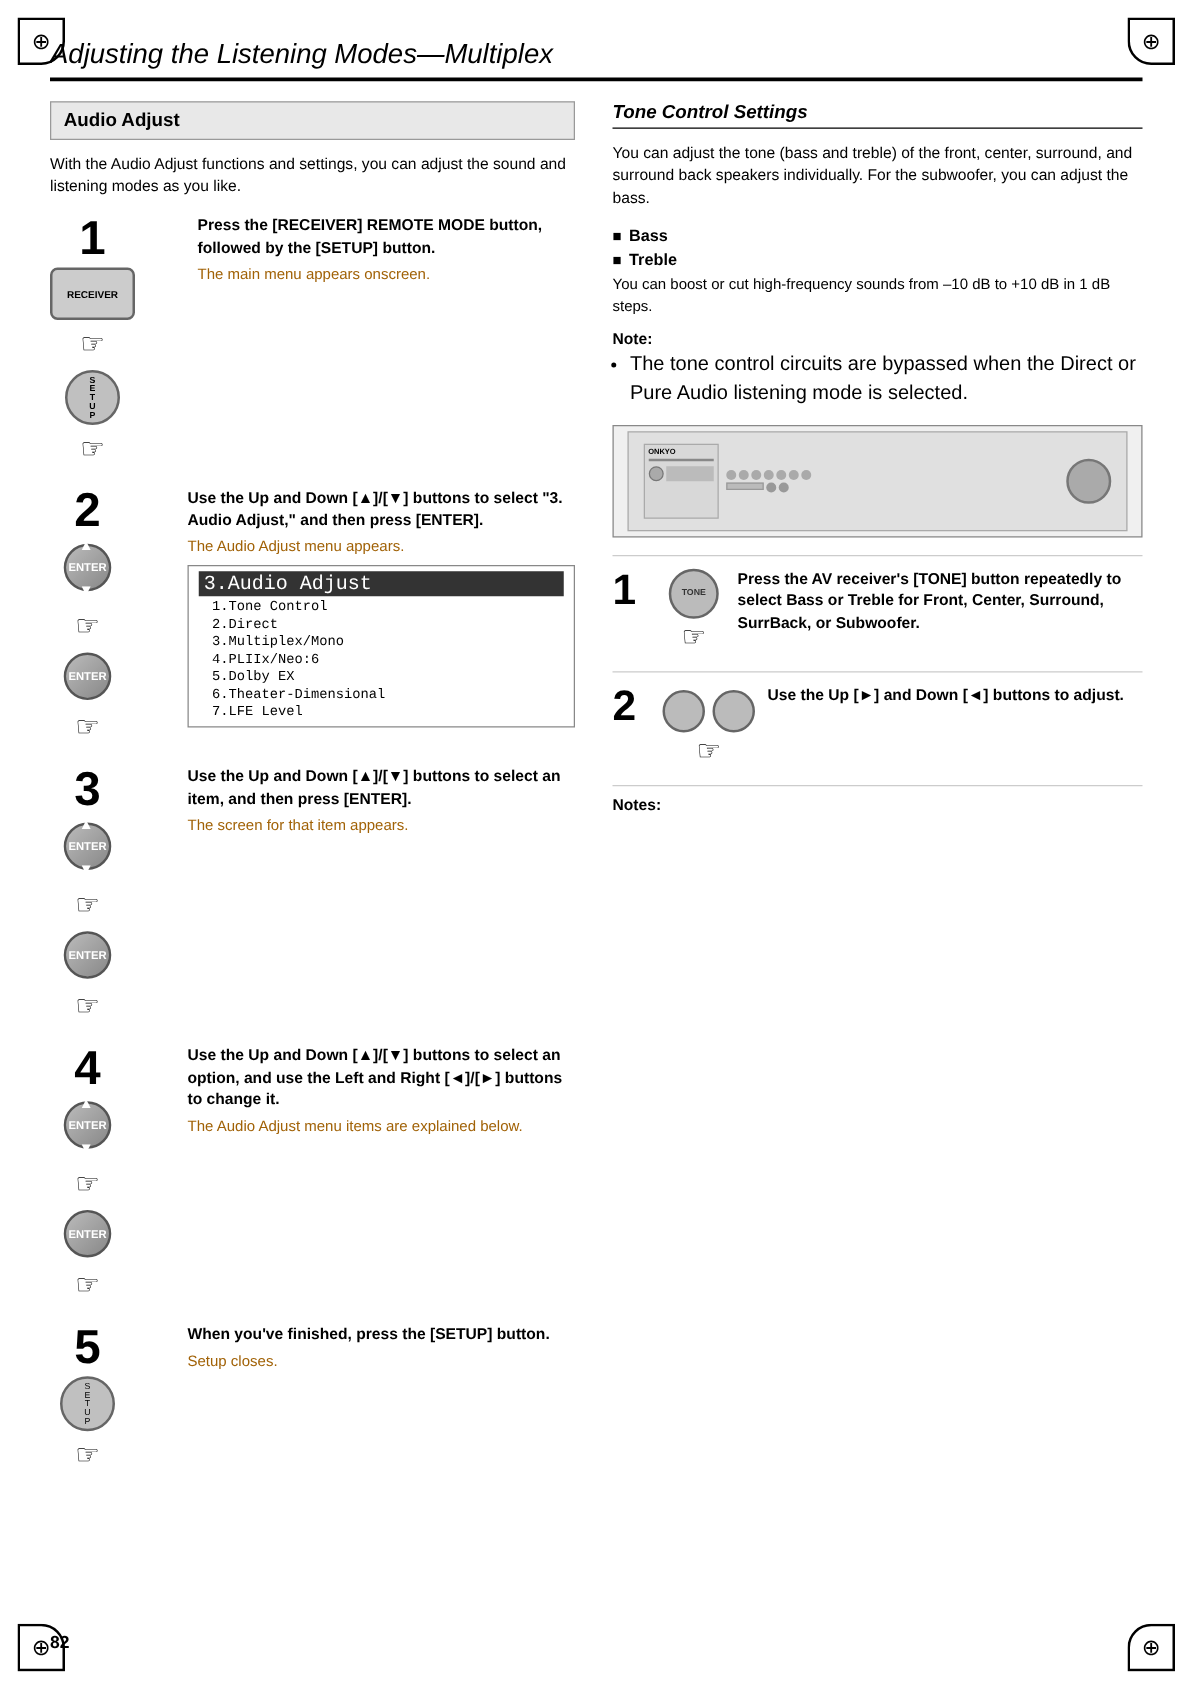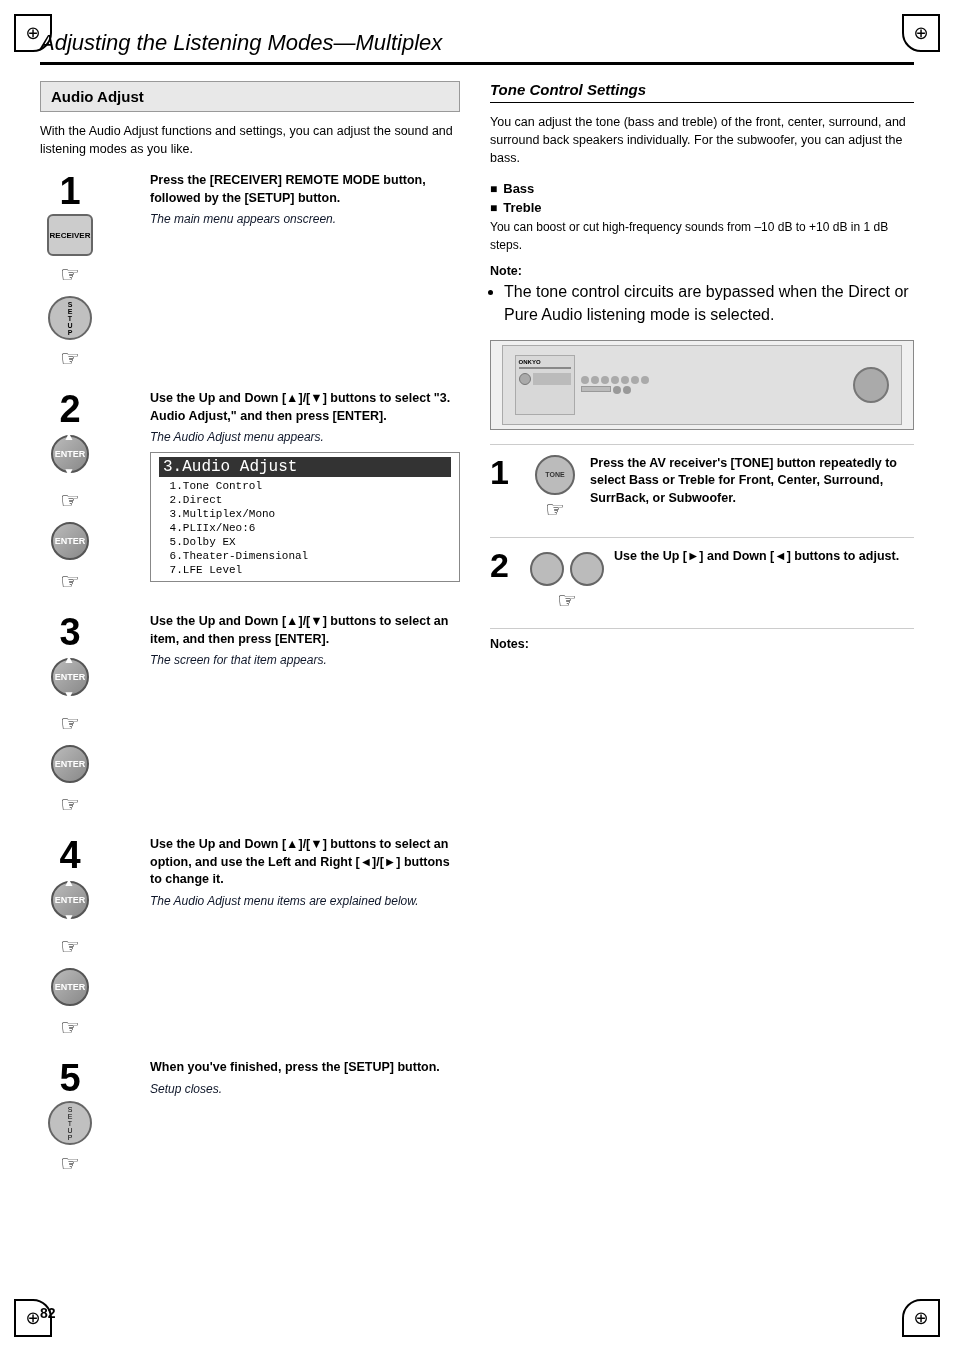--- a/index.html
+++ b/index.html
@@ -96,22 +96,21 @@
     .step-content .instruction {
       font-size: 12.5px;
       font-weight: bold;
       line-height: 1.4;
       margin-bottom: 4px;
     }
 
     .step-content .description {
       font-size: 12px;
       line-height: 1.4;
-      color: #0f172a;
-      font-style: italic;
+      color: #a16207;
     }
 
     
     .menu-box {
       border: 1px solid #888;
       background: #fff;
       padding: 4px 8px;
       margin-top: 6px;
       font-size: 11px;
       font-family: 'Courier New', monospace;
@@ -351,21 +350,21 @@
       <h2>Audio Adjust</h2>
     </div>
 
     <p class="intro-text">With the Audio Adjust functions and settings, you can adjust the sound and listening modes as you like.</p>
 
     <div class="step">
       <div class="step-num-area">
         <div class="step-number">1</div>
         <div class="step-icons">
 
-          <div style="width:46px;height:42px;border-radius:6px;background:#ccc;border:2px solid #666;display:flex;align-items:center;justify-content:center;font-size:8px;font-weight:bold;text-align:center;padding:2px;">
+          <div style="width:68px;height:42px;border-radius:6px;background:#ccc;border:2px solid #666;display:flex;align-items:center;justify-content:center;font-size:8px;font-weight:bold;text-align:center;padding:2px;">
             <span>RECEIVER</span>
           </div>
           <div class="hand-icon">☞</div>
           <div style="width:44px;height:44px;border-radius:50%;background:#c0c0c0;border:2px solid #666;display:flex;align-items:center;justify-content:center;font-size:8px;font-weight:bold;margin-top:4px;">
             <div style="font-size:7px; text-align:center;">S<br>E<br>T<br>U<br>P</div>
           </div>
           <div class="hand-icon">☞</div>
         </div>
       </div>
       <div class="step-content">

